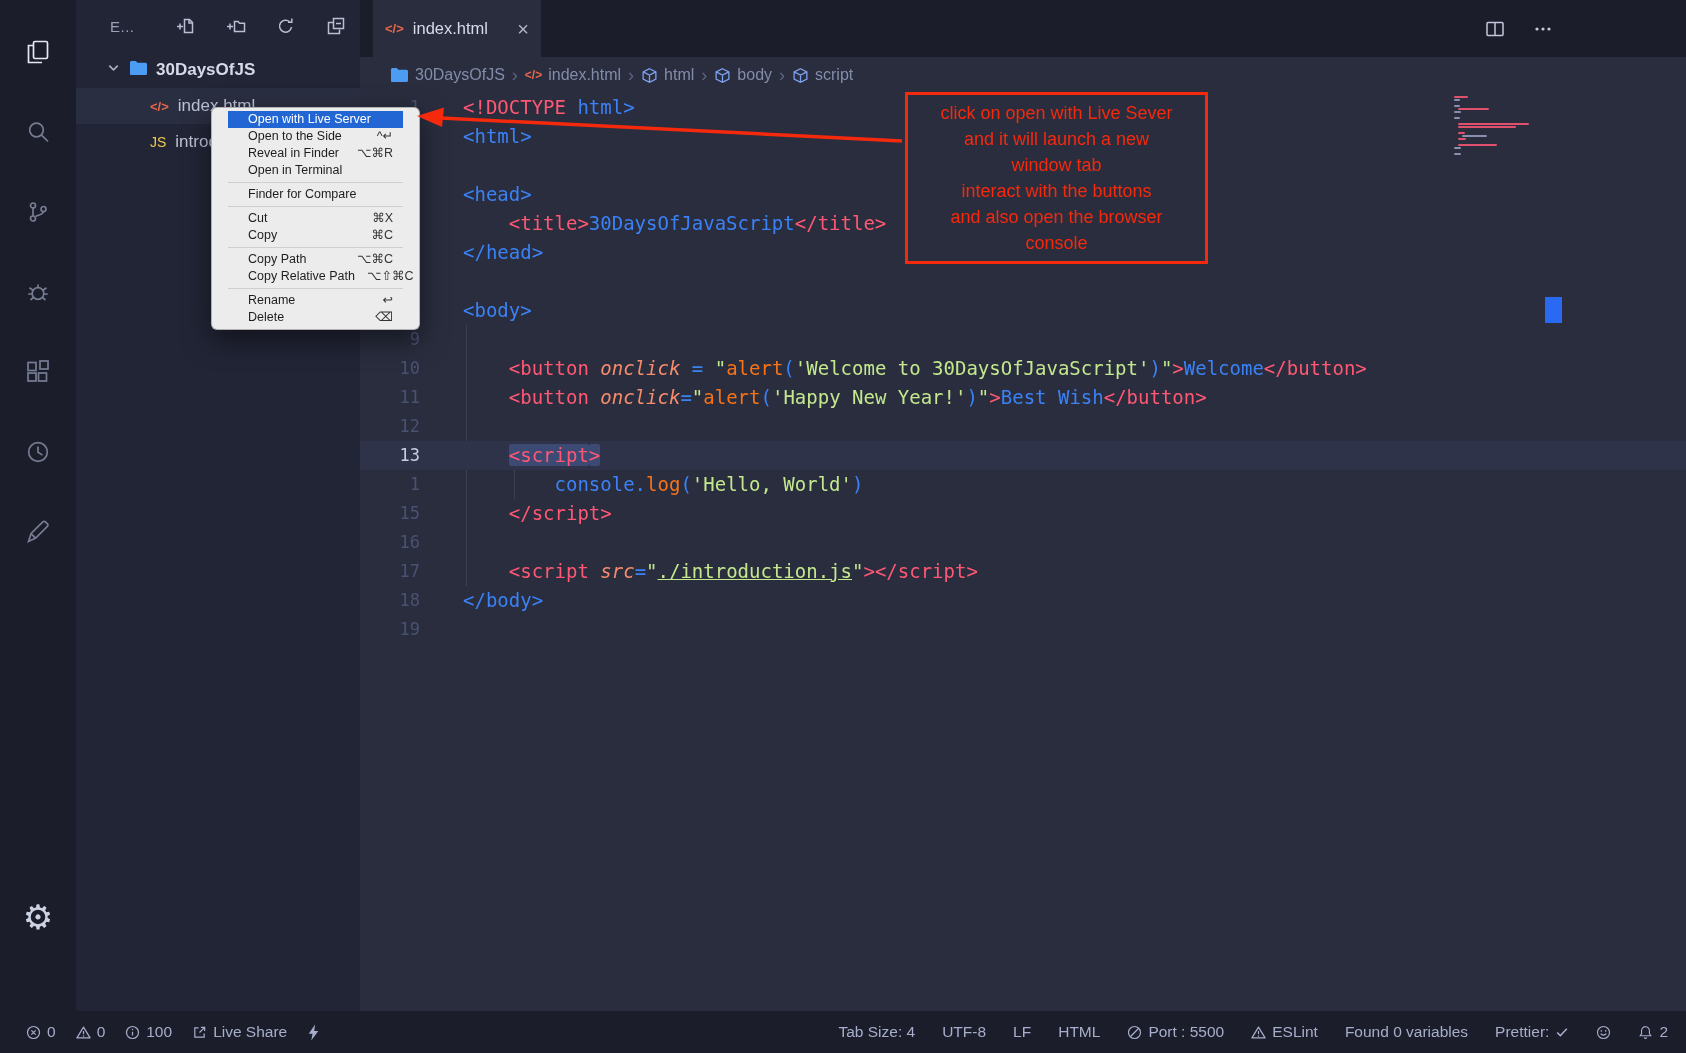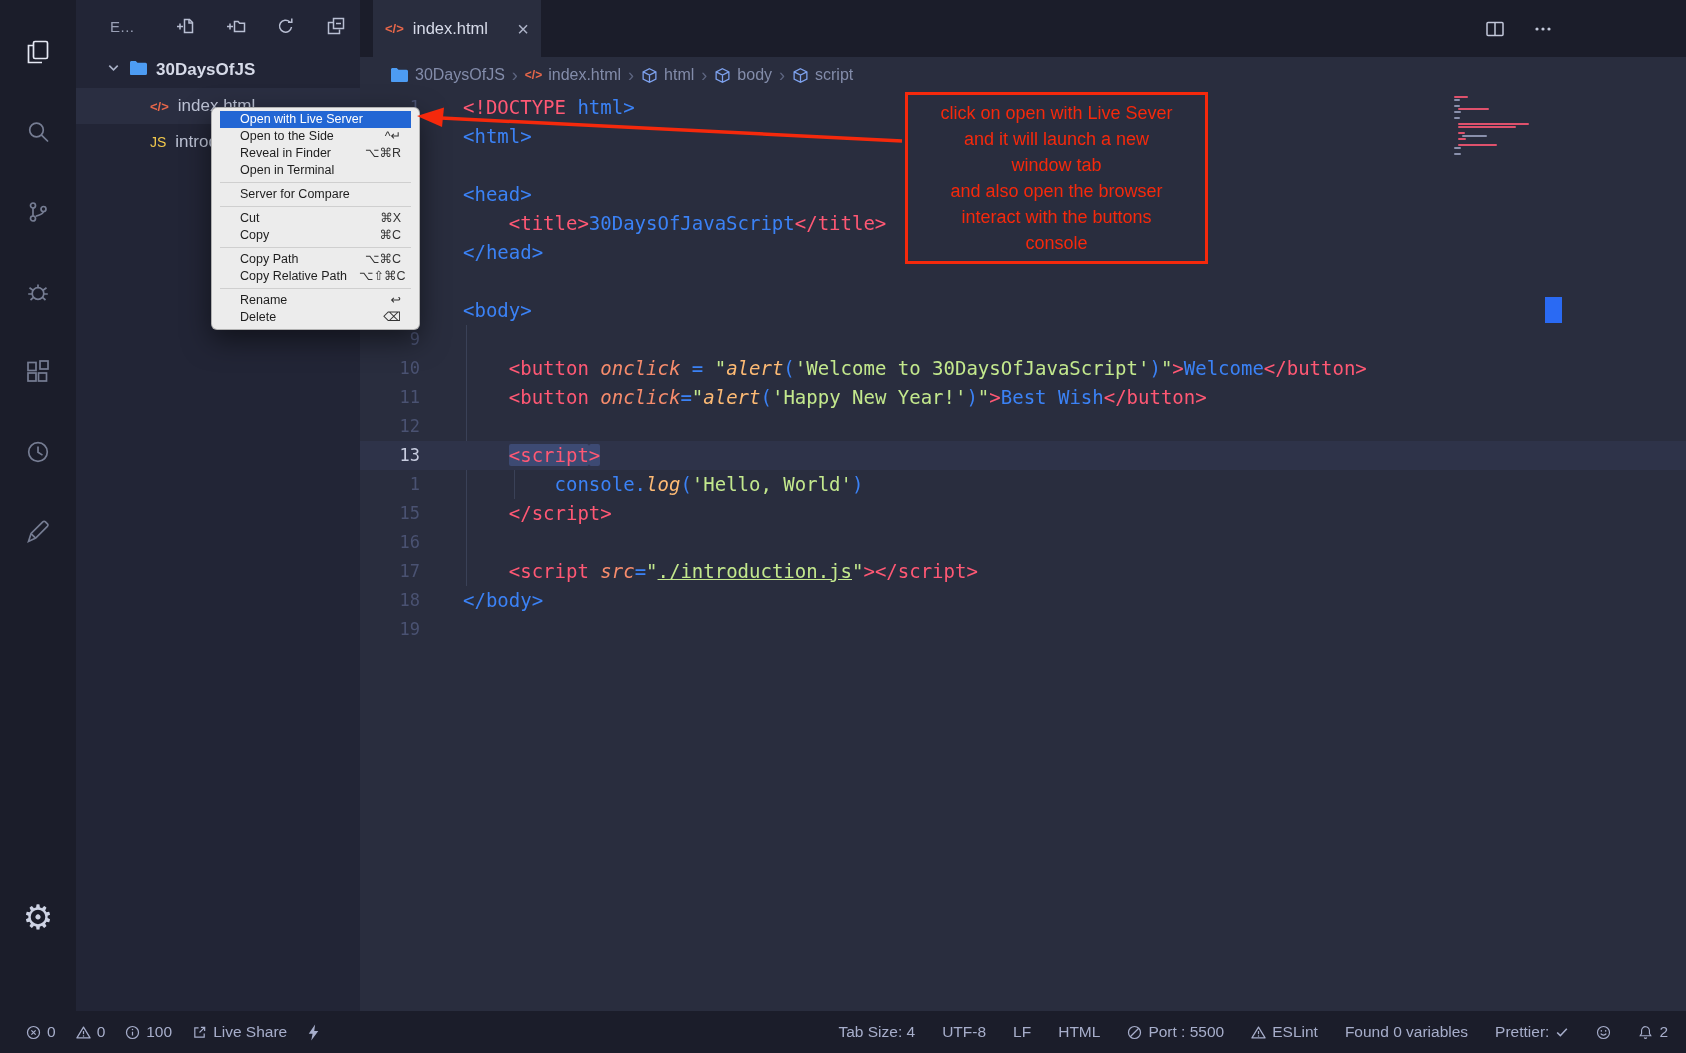--- a/index.html
+++ b/index.html
@@ -51,42 +51,42 @@
   .crumb .ico-html { font-size:12px; }
 
   .code { position:absolute; left:0; right:0; top:93px; bottom:0; background:#292d3e;
      font-family:"DejaVu Sans Mono", monospace; font-size:19px; }
   .code-line { position:relative; height:29px; line-height:29px; display:flex; white-space:pre; cursor:text; }
   .code-line.active { background:#2e3349; }
   .ln { flex:0 0 60px; text-align:right; color:#4a5272; font-size:17px; cursor:pointer; }
   .code-line.active .ln { color:#c8cde0;text-align:right; }
   .lc { margin-left:43px; }
   .tk-w { color:#3b82f6; } .tk-r { color:#ff5874; } .tk-o { color:#f78c6c; font-style:italic; }
-  .tk-g { color:#c3e88d; } .tk-b { color:#fdba74;font-style:italic; }
+  .tk-g { color:#c3e88d; } .tk-b { color:#f97316; }
   .tk-u { color:#c3e88d; text-decoration:underline; }
   .sel { background:#3d4a73; border-radius:2px; }
   .guide { position:absolute; width:1px; background:#3a4157; }
   .g1 { left:106px; top:232px; height:261px; }
   .g2 { left:154px; top:377px; height:29px; }
   .minimap { position:absolute; right:146px; top:3px; width:86px; }
   .mm-bar { height:2px; margin-bottom:1px; border-radius:1px; opacity:.85; }
   .overview-marker { position:absolute; right:124px; top:204px; width:17px; height:26px;
      background:#2a6af3; }
 
   
   .statusbar { position:absolute; left:0; right:0; bottom:0; height:42px; background:#1b1d2a;
      display:flex; align-items:center; justify-content:space-between; color:#a7aecb;
      font-size:15.5px; padding:0 18px 0 26px; z-index:6; }
   .sb-left { display:flex; align-items:center; gap:20px; }
   .sb-right { display:flex; align-items:center; gap:27px; }
   .sb-item { display:inline-flex; align-items:center; gap:6px; cursor:pointer; white-space:nowrap; }
 
   
   .context-menu { position:absolute; left:211px; top:107px; width:209px; background:#ececec;
-     border:1px solid rgba(0,0,0,.25); border-radius:6px; padding:3px 8px;
+     border:1px solid rgba(0,0,0,.25); border-radius:6px; padding:3px 16px;
      box-shadow:0 10px 28px rgba(0,0,0,.5); z-index:60; font-size:12.5px; color:#1e1e1e; }
   .cm-item { height:17px; line-height:17px; display:flex; padding:0 10px 0 20px; cursor:pointer; }
   .cm-item .cm-label { flex:1; white-space:nowrap; }
   .cm-item .cm-shortcut { color:#333; margin-left:12px; }
   .cm-item.highlighted { background:#2266d4; color:#fff; }
   .cm-item.highlighted .cm-shortcut { color:#fff; }
   .cm-sep { height:1px; background:#cfcfcf; margin:3px 0; }
 
   
   .annotation { position:absolute; left:905px; top:92px; width:303px; border:3px solid #f5290c;
@@ -450,21 +450,21 @@
       <div class="cm-item">
         <span class="cm-label">Reveal in Finder</span>
         <span class="cm-shortcut">⌥⌘R</span>
       </div>
       <div class="cm-item">
         <span class="cm-label">Open in Terminal</span>
         <span class="cm-shortcut"></span>
       </div>
       <div class="cm-sep"></div>
       <div class="cm-item">
-        <span class="cm-label">Server for Compare</span>
+        <span class="cm-label">Finder for Compare</span>
         <span class="cm-shortcut"></span>
       </div>
       <div class="cm-sep"></div>
       <div class="cm-item">
         <span class="cm-label">Cut</span>
         <span class="cm-shortcut">⌘X</span>
       </div>
       <div class="cm-item">
         <span class="cm-label">Copy</span>
         <span class="cm-shortcut">⌘C</span>
@@ -486,22 +486,22 @@
       <div class="cm-item">
         <span class="cm-label">Delete</span>
         <span class="cm-shortcut">⌫</span>
       </div>
     </div>
 
   <div class="annotation" id="annotation">
       <div>click on open with Live Sever</div>
       <div>and it will launch a new</div>
       <div>window tab</div>
+      <div>interact with the buttons</div>
       <div>and also open the browser</div>
-      <div>interact with the buttons</div>
       <div>console</div>
     </div>
 
   <svg class="arrow-overlay" width="1686" height="1053" viewBox="0 0 1686 1053">
     <line x1="902" y1="141" x2="441" y2="118" stroke="#f5290c" stroke-width="3.5"></line>
     <polygon points="417,116 444,107.5 442,127" fill="#f5290c"></polygon>
   </svg>
 </div>
 
 </body></html>

